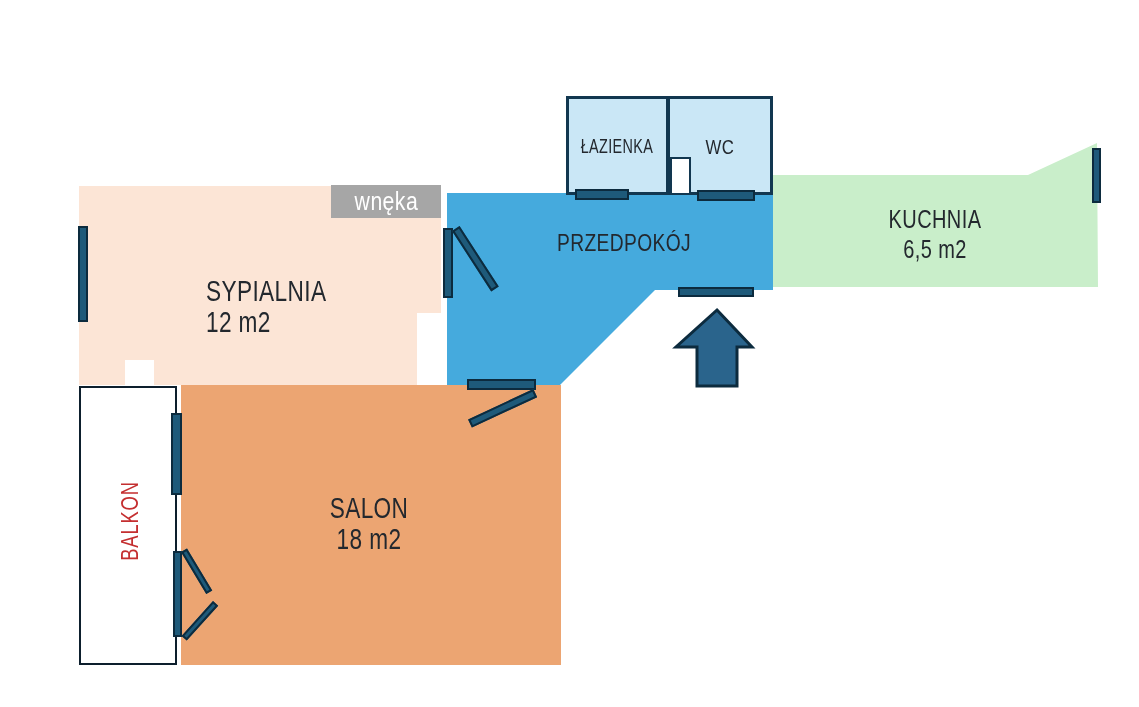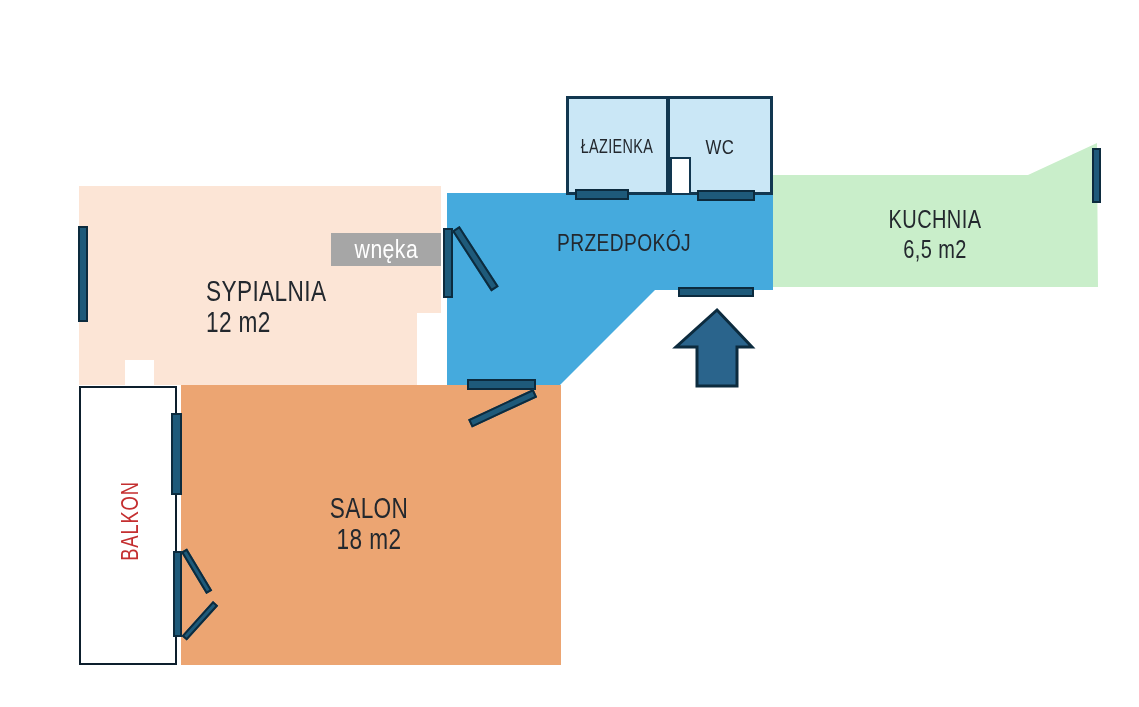--- a/index.html
+++ b/index.html
@@ -9,21 +9,21 @@
     background:#ffffff;
     font-family:"Liberation Sans", sans-serif;
     overflow:hidden;
   }
   .abs{position:absolute;}
   
   .room-sypialnia{left:79px;top:186px;width:362px;height:199px;background:var(--c-sypialnia,#fce5d6);}
   .syp-notch-right{left:417px;top:313px;width:24px;height:72px;background:#ffffff;}
   .syp-notch-bottom{left:125px;top:360px;width:29px;height:25px;background:#ffffff;}
   .wneka-box{left:331px;top:185px;width:110px;height:33px;background:var(--c-wneka,#a6a6a6);
-    display:flex;align-items:center;justify-content:center;margin-top:48px;}
+    display:flex;align-items:center;justify-content:center;}
   .room-przedpokoj{left:447px;top:193px;width:326px;height:192px;background:var(--c-przedpokoj,#45aadd);
     clip-path:polygon(0px 0px,326px 0px,326px 97px,208px 97px,113px 192px,0px 192px);}
   .room-kuchnia{left:773px;top:143px;width:325px;height:144px;background:var(--c-kuchnia,#c9eeca);
     clip-path:polygon(0px 32px,255px 32px,324px 0px,325px 144px,0px 144px);}
   .room-salon{left:181px;top:385px;width:380px;height:280px;background:var(--c-salon,#eca572);}
   .balkon-box{left:79px;top:386px;width:98px;height:279px;background:#ffffff;
     border:2px solid #0d1f2d;box-sizing:border-box;}
   .bathroom-box{left:566px;top:96px;width:207px;height:99px;background:var(--c-lazienka_wc,#cae7f6);
     border:3px solid #123750;box-sizing:border-box;}
   .bathroom-divider{left:666px;top:96px;width:4px;height:99px;background:#123750;}

